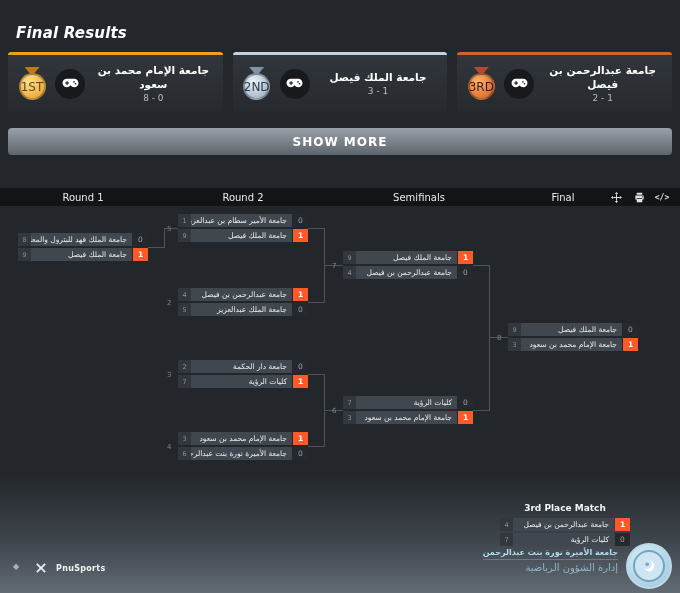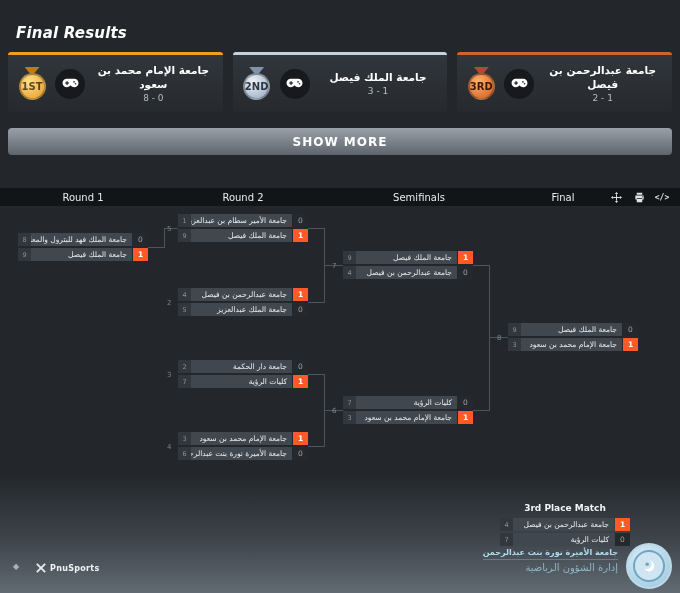--- a/index.html
+++ b/index.html
@@ -31,21 +31,21 @@
   .card.c2 { border-top-color: #c3d2de; }
   .card.c3 { border-top-color: #d2622e; }
   .medal { width: 32px; display: flex; flex-direction: column; align-items: center; flex: none; }
   .ribbon { width: 15px; height: 9px; clip-path: polygon(0 0,100% 0,50% 100%); margin-bottom: -3px; }
   .c1 .ribbon { background: #c07a12; }
   .c2 .ribbon { background: #7e93a8; }
   .c3 .ribbon { background: #b44a2c; }
   .coin {
     width: 27px; height: 27px; border-radius: 50%;
     display: flex; align-items: center; justify-content: center;
-    font-size: 10px; font-weight: bold; color: rgba(40,25,0,.75);
+    font-size: 12px; font-weight: normal; color: rgba(40,25,0,.75);
     border: 2px solid rgba(0,0,0,.28); z-index: 1;
   }
   .c1 .coin { background: radial-gradient(circle at 35% 30%, #ffe08a, #e89b28); }
   .c2 .coin { background: radial-gradient(circle at 35% 30%, #eef3f8, #93a7bd); color: #2c3845; }
   .c3 .coin { background: radial-gradient(circle at 35% 30%, #ffb36b, #cf5c22); color: #3d1a05; }
   .pad-badge {
     width: 30px; height: 30px; border-radius: 50%; background: #17191c;
     display: flex; align-items: center; justify-content: center; flex: none;
   }
   .card-text { flex: 1; text-align: center; direction: rtl; }
@@ -99,21 +99,21 @@
     text-align: center; font-size: 9px; font-weight: bold; color: #f2f4f6;
   }
 
   
   .footer-grad {
     position: absolute; left: 0; bottom: 0; width: 680px; height: 118px;
     background: linear-gradient(to bottom, rgba(130,143,156,0) 0%, rgba(130,143,156,.28) 55%, rgba(150,162,174,.55) 100%);
     pointer-events: none;
   }
   .ornament { position: absolute; left: 13px; bottom: 22px; font-size: 8px; color: #a9b2bb; }
-  .brand { position: absolute; left: 36px; bottom: 20px; display: flex; align-items: center; gap: 4px; margin-top: 16px; }
+  .brand { position: absolute; left: 36px; bottom: 20px; display: flex; align-items: center; gap: 10px; margin-top: 16px; }
   .brand-label { font-size: 8px; font-weight: bold; color: #f0f3f5; letter-spacing: .3px; }
   .org { position: absolute; right: 62px; bottom: 20px; text-align: right; direction: rtl; }
   .org-name { font-size: 8px; font-weight: bold; color: #aedcef; }
   .org-sub { font-size: 10px; color: #8fb6c8; margin-top: 2px; border-top: 1px solid rgba(160,200,220,.35); padding-top: 2px; }
   .org-logo {
     position: absolute; right: 8px; bottom: 4px; width: 46px; height: 46px; border-radius: 50%;
     background: radial-gradient(circle at 38% 32%, #d9edf7, #9cc6dc);
     display: flex; align-items: center; justify-content: center;
     border: 2px solid #bcd9e8;
   }

